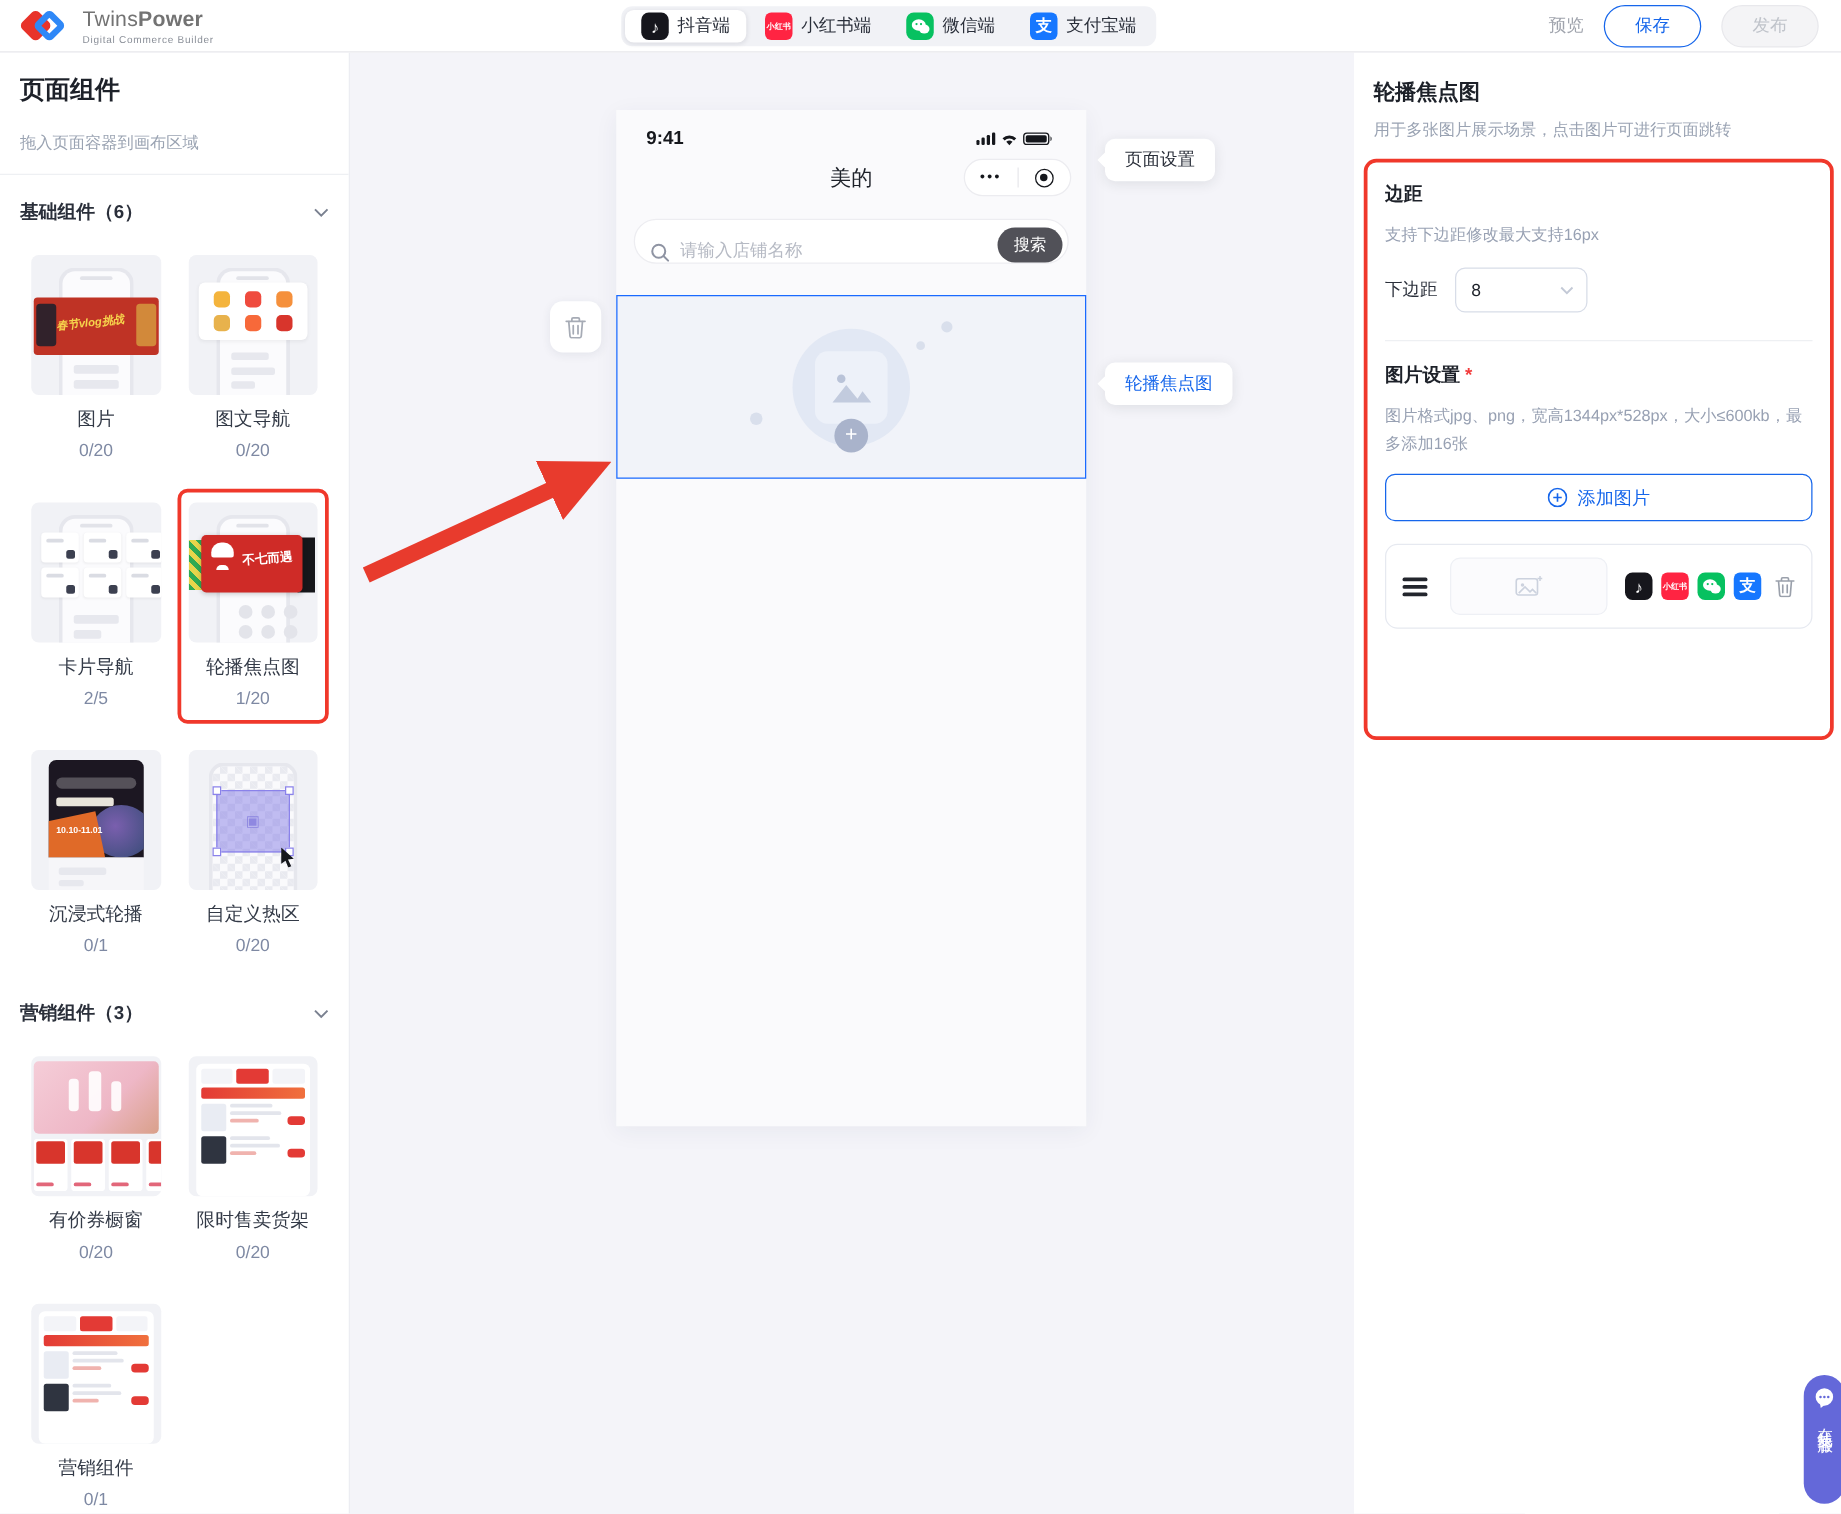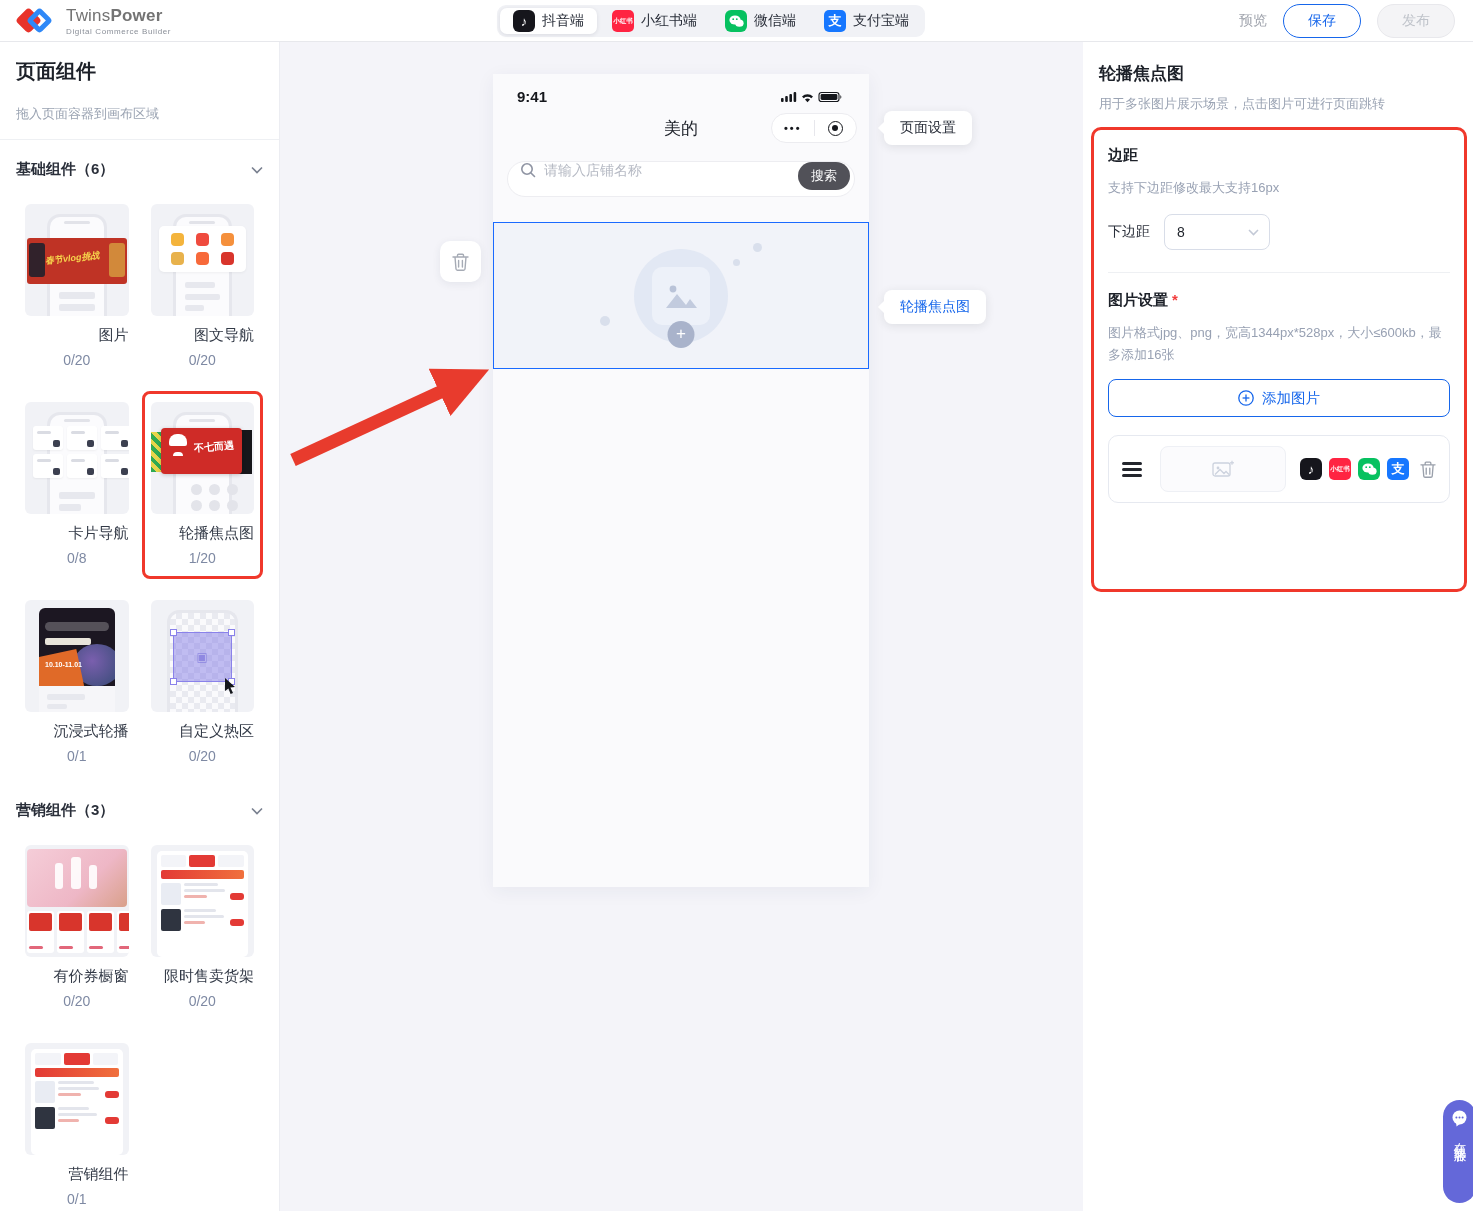--- a/index.html
+++ b/index.html
@@ -39,21 +39,21 @@
 
   
   .sb-title { font-size:20px; font-weight:700; color:#1d2129; }
   .sb-sub { font-size:13px; color:#9aa3b2; margin-top:20px; }
   .sb-divider { border-bottom:1px solid #eef0f3; margin:16px -16px 0; }
   .section-head { display:flex; justify-content:space-between; align-items:center; margin:20px 0 14px; cursor:pointer; }
   .section-head .t { font-size:15px; font-weight:700; color:#2a2f3a; }
   .comp-grid { display:grid; grid-template-columns:1fr 1fr; column-gap:4px; row-gap:10px; }
   .comp-cell { padding:8px 6px 10px; border:3px solid transparent; border-radius:8px; cursor:grab; }
   .comp-cell.highlight { border-color:#f0382b; }
-  .comp-label { text-align:right; font-size:15px; color:#333a47; margin-top:10px; }
+  .comp-label { text-align:center; font-size:15px; color:#333a47; margin-top:10px; }
   .comp-count { text-align:center; font-size:14px; color:#7e89a3; margin-top:7px; }
 
   .thumb { position:relative; height:112px; background:#f1f2f6; border-radius:6px; overflow:hidden; }
   .mini-phone { position:absolute; left:22px; right:22px; top:10px; bottom:-10px; background:#fbfbfd; border:3px solid #e6e7ed; border-bottom:none; border-radius:13px 13px 0 0; }
   .mini-phone:before { content:""; position:absolute; left:50%; top:4px; transform:translateX(-50%); width:26px; height:3px; border-radius:2px; background:#e2e3e9; }
   .g-bar { position:absolute; background:#e7e8ee; border-radius:2px; }
 
   
   .t-pic .banner { position:absolute; left:2px; right:2px; top:34px; height:46px; background:#bf3325; border-radius:3px; overflow:hidden; }
   .t-pic .banner .fig { position:absolute; width:16px; height:34px; top:5px; background:#31222b; border-radius:3px; }
@@ -112,32 +112,32 @@
   .t-shelf .tslot { flex:1; height:12px; border-radius:2px; background:#f3f4f8; }
   .t-shelf .tslot.hot { background:#e33a35; }
   .t-shelf .strip { margin-top:3px; height:9px; border-radius:2px; background:linear-gradient(90deg,#e33a35,#f0703d); }
   .t-shelf .prow { display:flex; gap:3px; margin-top:4px; align-items:flex-start; }
   .t-shelf .pimg { width:20px; height:22px; background:#2f3440; border-radius:2px; flex:0 0 auto; }
   .t-shelf .plines { flex:1; }
   .t-shelf .plines i { display:block; height:3px; background:#e3e5ec; border-radius:2px; margin-bottom:3px; }
   .t-shelf .pbtn { width:14px; height:7px; background:#e33a35; border-radius:3px; margin-top:10px; }
 
   
-  .phone { position:absolute; left:213px; top:32px; width:376px; height:813px; background:#fafafc; box-shadow:0 4px 18px rgba(40,46,80,.06); }
+  .phone { position:absolute; left:213px; top:46px; width:376px; height:813px; background:#fafafc; box-shadow:0 4px 18px rgba(40,46,80,.06); }
   .statusbar { display:flex; justify-content:space-between; align-items:center; padding:14px 24px 0; }
   .statusbar .time { font-size:15px; font-weight:700; color:#15171c; }
   .navrow { position:relative; height:46px; display:flex; align-items:center; justify-content:center; }
   .page-title { font-size:17px; font-weight:500; color:#1d2129; }
   .capsule { position:absolute; right:12px; top:8px; width:86px; height:30px; border:1px solid #ececf0; background:#fff; border-radius:16px; display:flex; align-items:center; }
   .capsule .dots { flex:1; text-align:center; font-size:11px; letter-spacing:2px; color:#15171c; font-weight:700; }
   .capsule .sep { width:1px; height:16px; background:#e7e7ec; }
   .capsule .target { flex:1; display:flex; justify-content:center; }
   .capsule .target i { width:15px; height:15px; border:1.6px solid #15171c; border-radius:50%; position:relative; }
   .capsule .target i:after { content:""; position:absolute; left:50%; top:50%; width:6px; height:6px; margin:-3px 0 0 -3px; background:#15171c; border-radius:50%; }
-  .searchrow { margin:10px 14px 0; height:36px; background:#fff; border:1px solid #ededf1; border-radius:18px; display:flex; align-items:flex-start; padding:0 4px 0 12px; }
+  .searchrow { margin:10px 14px 0; height:36px; background:#fff; border:1px solid #ededf1; border-radius:18px; display:flex; align-items:flex-end; padding:0 4px 0 12px; }
   .searchrow .ph { flex:1; font-size:14px; color:#b6bac4; margin-left:8px; }
   .search-btn { width:52px; height:28px; background:#515158; color:#fff; font-size:13px; border:none; border-radius:14px; cursor:pointer; }
   .carousel-block { position:absolute; left:0; right:0; top:148px; height:147px; background:#f1f3f9; border:1px solid #1a6aff; display:flex; align-items:center; justify-content:center; }
   .img-placeholder { position:relative; width:94px; height:94px; background:#e2e8f4; border-radius:50%; display:flex; align-items:center; justify-content:center; }
   .img-placeholder .tile { width:58px; height:58px; background:#edf1f9; border-radius:10px; display:flex; align-items:center; justify-content:center; }
   .img-placeholder .plus { position:absolute; left:50%; bottom:-5px; transform:translateX(-50%); width:27px; height:27px; border-radius:50%; background:#a9b3cb; color:#fff; font-size:17px; line-height:25px; text-align:center; cursor:pointer; }
   .deco-dot { position:absolute; border-radius:50%; background:#d9dfec; }
 
   .canvas-trash { position:absolute; left:160px; top:199px; width:41px; height:41px; background:#fff; border-radius:10px; box-shadow:0 2px 8px rgba(40,46,80,.08); display:flex; align-items:center; justify-content:center; cursor:pointer; }
 
@@ -293,21 +293,21 @@
               <em></em>
             </div>
           <div class="card" style="left:76px;top:52px;">
               <i></i>
               <em></em>
             </div>
           <span class="g-bar" style="left:34px;right:34px;top:90px;height:7px;"></span>
           <span class="g-bar" style="left:34px;right:48px;top:102px;height:7px;"></span>
         </div>
         <div class="comp-label">卡片导航</div>
-        <div class="comp-count">0/8</div>
+        <div class="comp-count">2/5</div>
       </div>
 
       <div class="comp-cell highlight">
         <div class="thumb t-carousel">
           <div class="mini-phone"></div>
           <span class="side-l"></span>
             <span class="side-r"></span>
           <div class="slide">
               <span class="hat"></span>
             <span class="banner-text">不七而遇</span>

